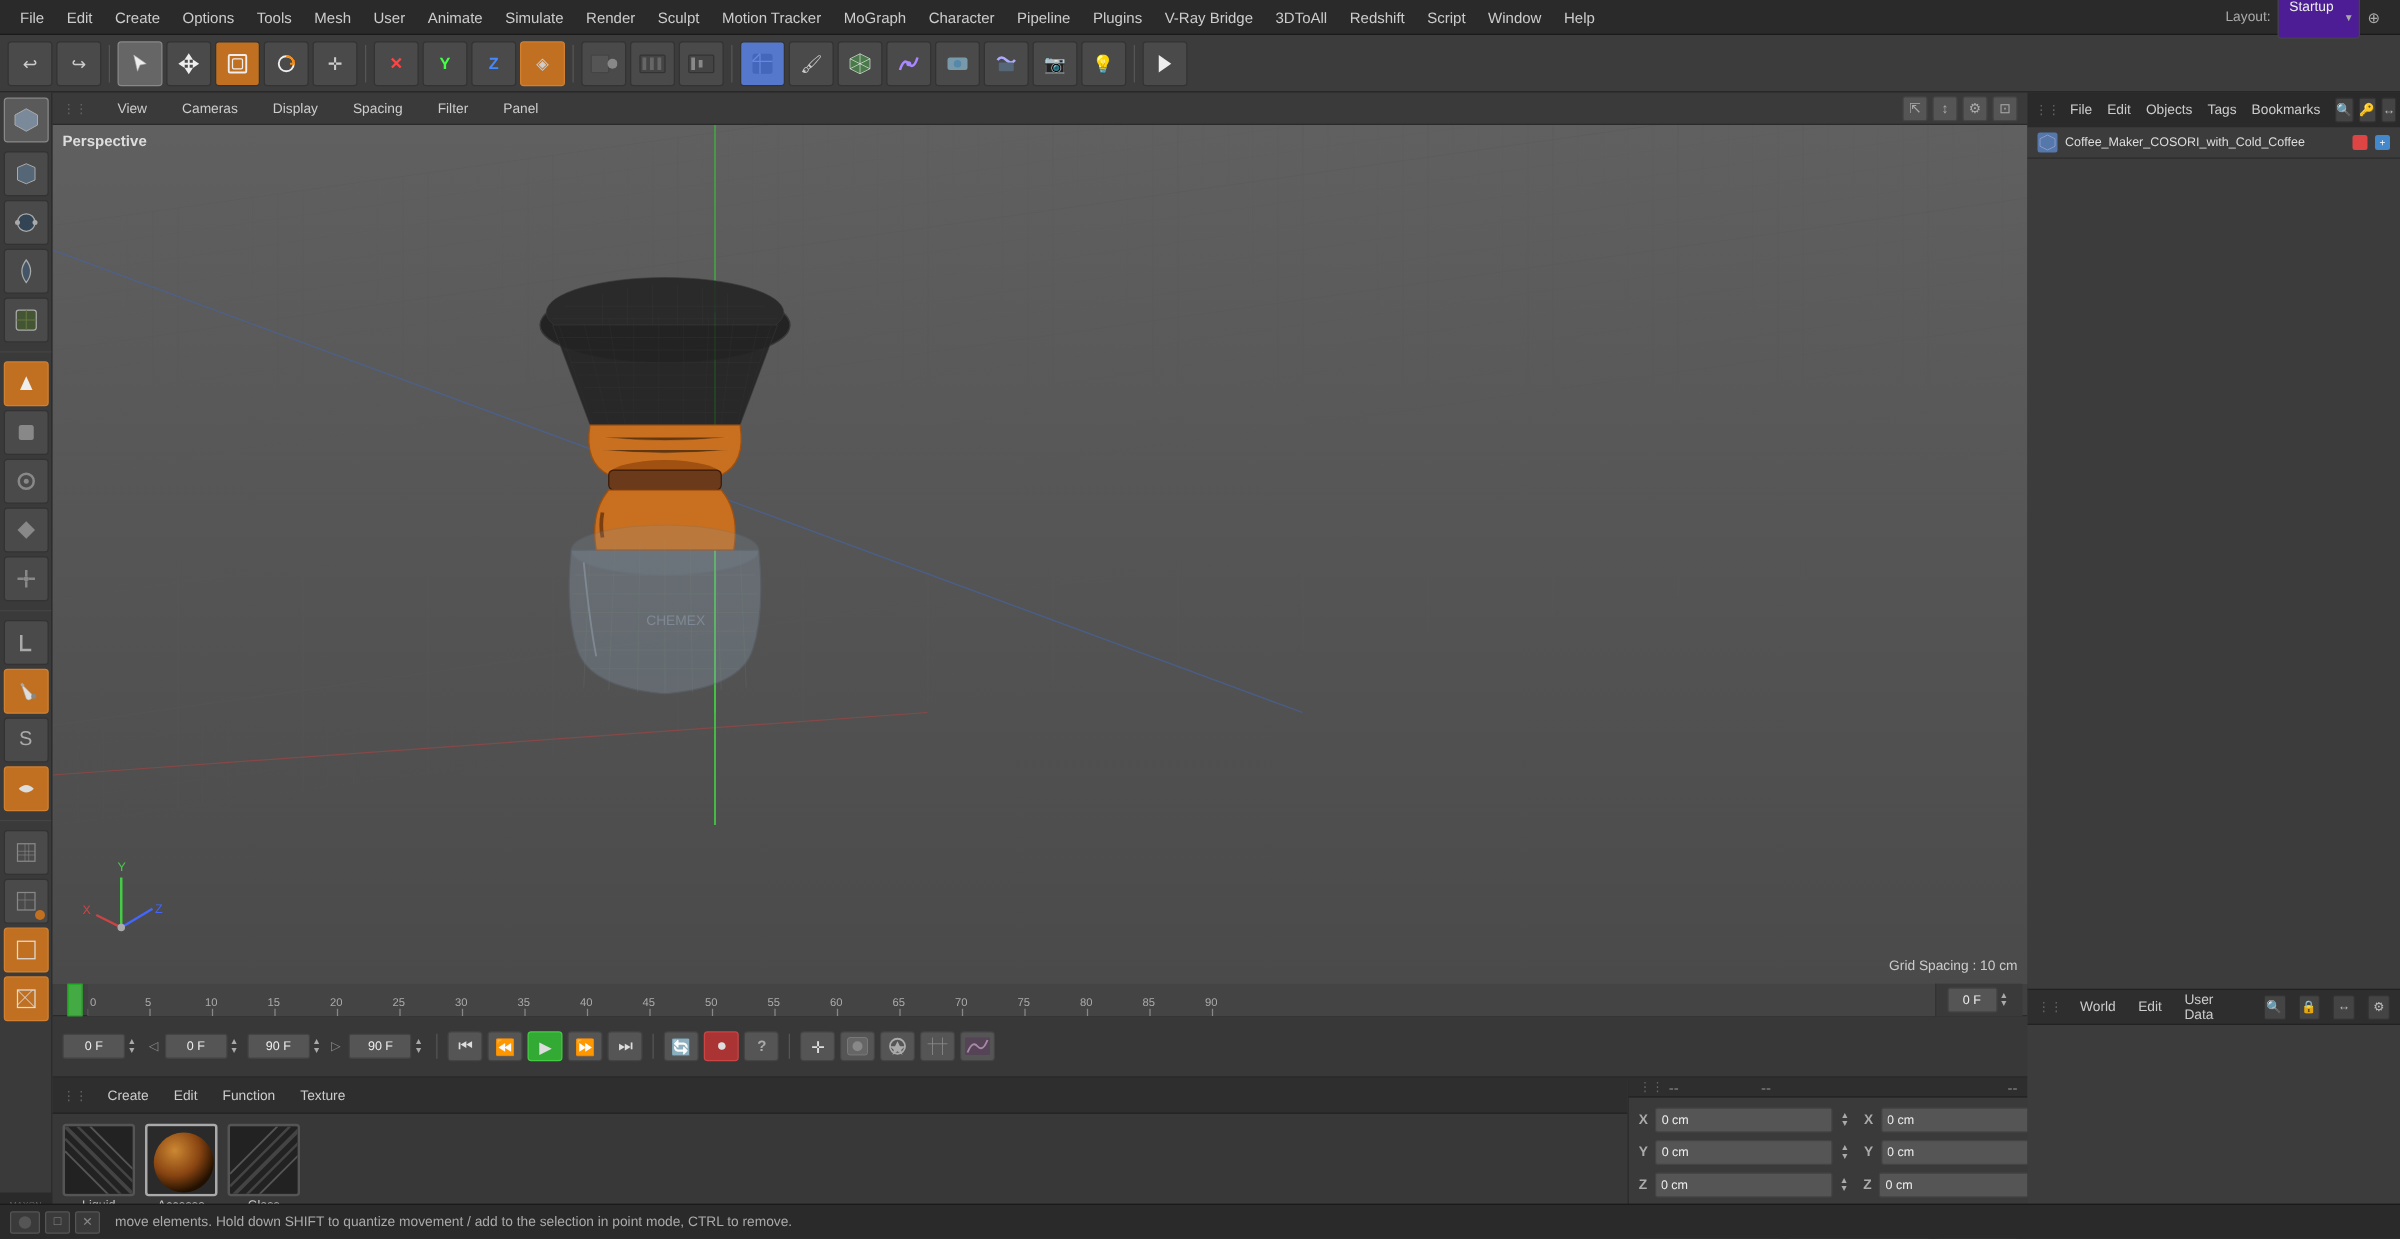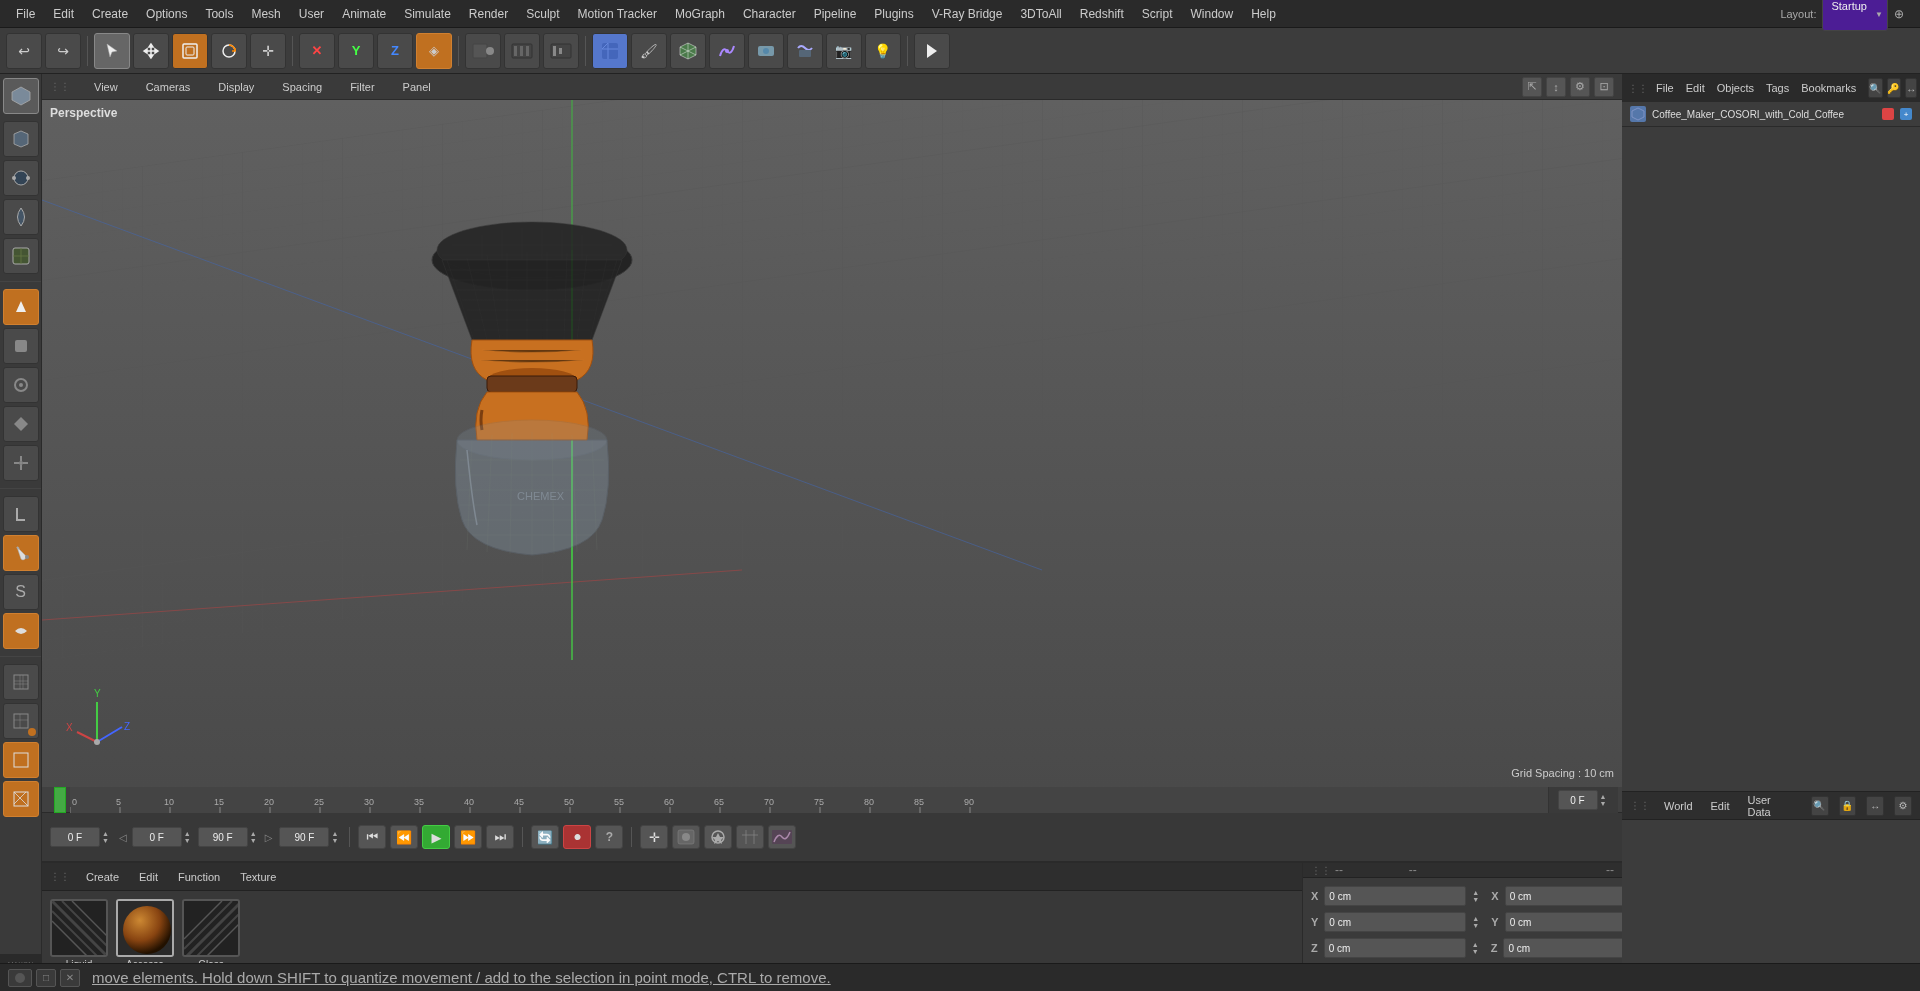--- a/index.html
+++ b/index.html
@@ -365,22 +365,21 @@
       padding: 0 8px;
       border-top: 1px solid #1a1a1a;
       position: absolute;
       bottom: 0;
       left: 0;
       right: 0;
     }
 
     .status-text {
       color: #aaa;
-      font-size: 15px;
-      text-decoration: underline;
+      font-size: 11px;
     }
 
     
     .grid-bg {
       position: absolute;
       top: 0; left: 0;
       width: 100%; height: 100%;
     }
 
     

